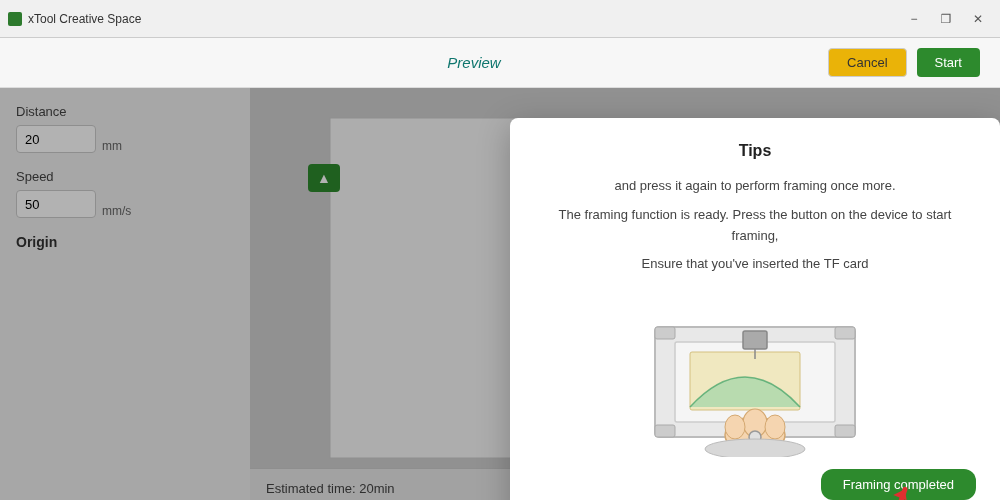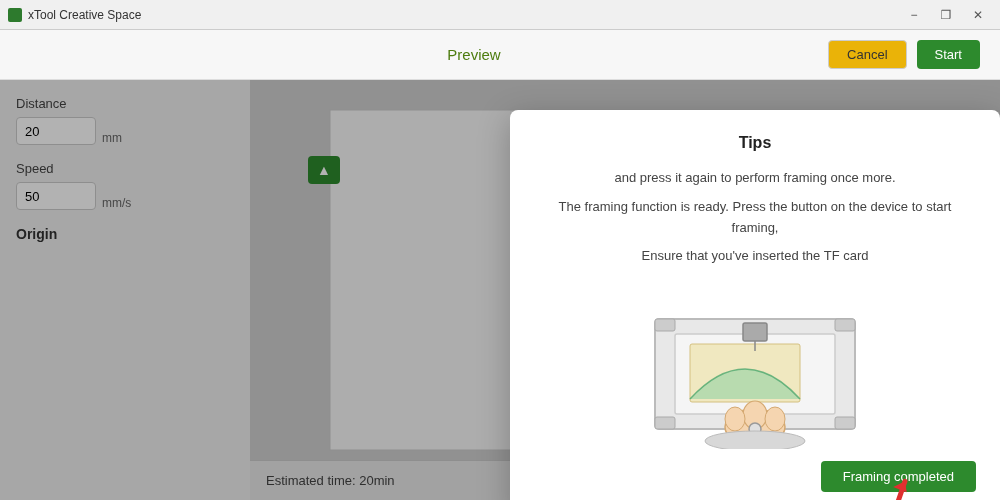--- a/index.html
+++ b/index.html
@@ -8,21 +8,21 @@
       background: #e8e8e8;
       width: 1000px;
       height: 500px;
       overflow: hidden;
       position: relative;
     }
 
     
     .title-bar {
       background: #f0f0f0;
-      height: 30px;
+      height: 38px;
       display: flex;
       align-items: center;
       justify-content: space-between;
       padding: 0 8px;
       border-bottom: 1px solid #ccc;
       position: relative;
       z-index: 10;
     }
     .title-bar-left {
       display: flex;
@@ -62,24 +62,25 @@
       display: flex;
       align-items: center;
       justify-content: space-between;
       padding: 0 20px;
       border-bottom: 1px solid #ddd;
       position: relative;
       z-index: 10;
     }
     .app-header-title {
       font-size: 15px;
-      color: #4d7c0f;
+      color: #0f766e;
       font-weight: 500;
       flex: 1;
       text-align: center;
+      font-style: italic;
     }
     .header-btns {
       display: flex;
       gap: 10px;
     }
     .btn-cancel {
       padding: 6px 18px;
       background: #eab308;
       border: 1px solid #ccc;
       border-radius: 4px;
@@ -258,21 +259,21 @@
     .modal-footer {
       display: flex;
       justify-content: flex-end;
       margin-top: 8px;
       position: relative;
     }
     .btn-framing-completed {
       padding: 8px 22px;
       background: #2d8a2d;
       border: none;
-      border-radius: 4px;
+      border-radius: 12px;
       cursor: pointer;
       font-size: 13px;
       color: white;
       font-weight: 500;
     }
   </style>
 </head>
 <body>
 
 <div class="title-bar">

